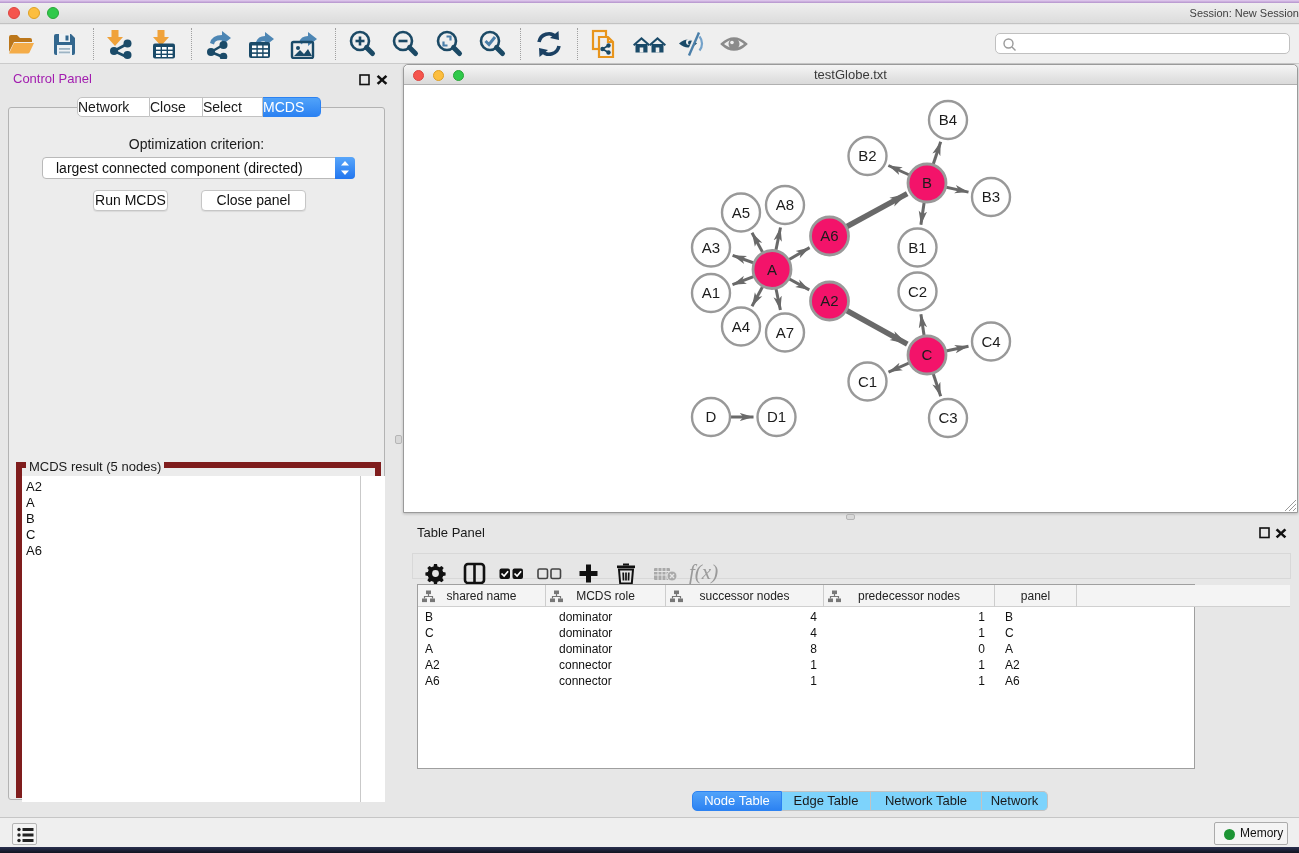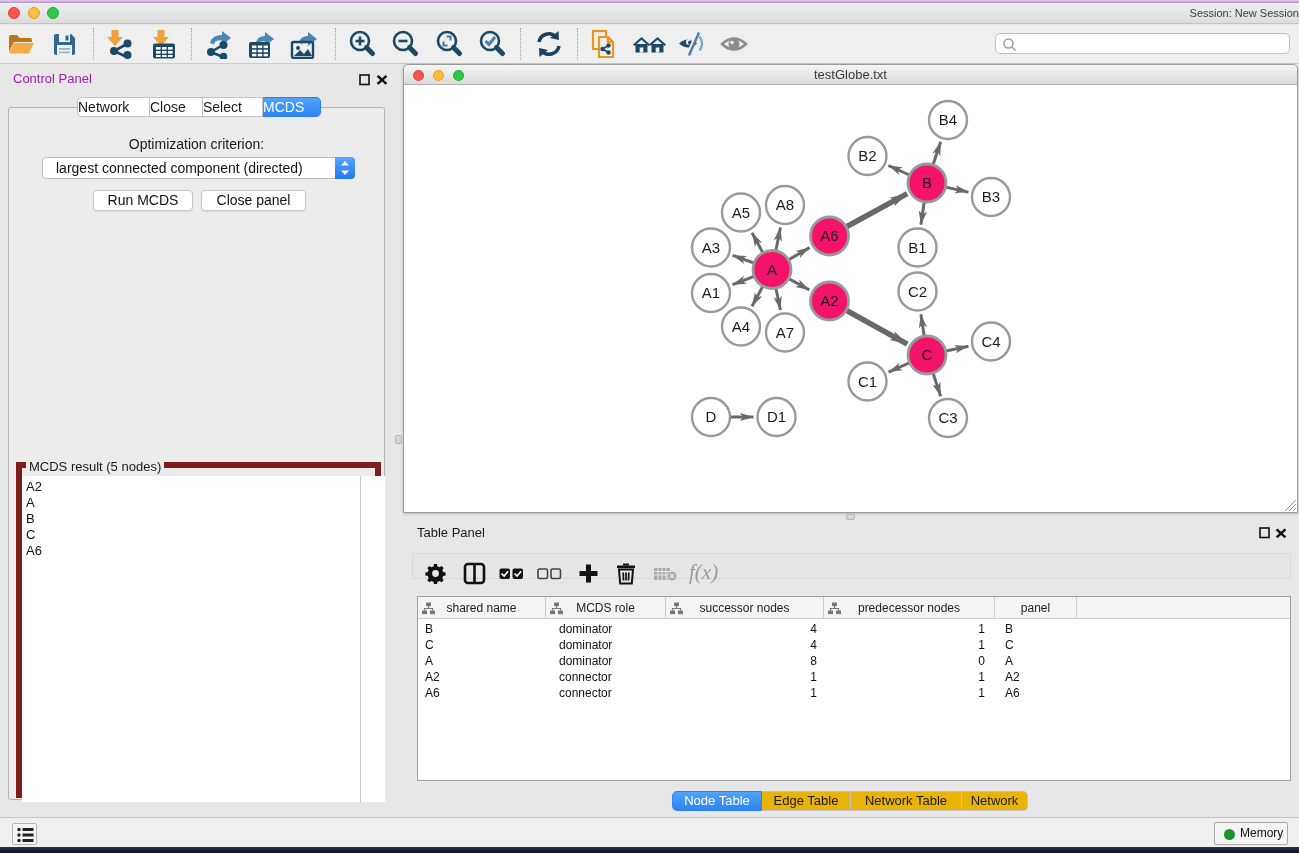--- a/index.html
+++ b/index.html
@@ -29,26 +29,26 @@
 .grplegend{position:absolute;left:4px;top:-9px;background:#ececec;font-size:13px;color:#1a1a1a;padding:0 3px}
 .lst{position:absolute;left:0px;top:8px;width:363px;height:326px;background:#fff;font-size:13px;color:#111;padding:3px 0 0 4px;line-height:16px}
 .lstsb{position:absolute;right:0;top:8px;width:15px;height:326px;background:#fff;border-left:1px solid #c9c9c9}
 
 .netwin{left:403px;top:64px;width:895px;height:449px;background:#fff;border:1px solid #9a9a9a;border-radius:5px 5px 0 0;box-shadow:0 1px 3px rgba(0,0,0,.2)}
 .nettitle{position:absolute;left:0;top:0;width:100%;height:20px;background:linear-gradient(#f5f5f5,#dadada);border-bottom:1px solid #b0b0b0;border-radius:5px 5px 0 0;text-align:center;font-size:13px;font-weight:normal;color:#3a3a3a;line-height:20px}
 .grip{background:#d8d8d8;border:1px solid #b5b5b5;border-radius:2px}
 
 .tpTitle{left:417px;top:525px;font-size:13px;color:#1a1a1a}
 .ttoolbar{left:412px;top:553px;width:879px;height:26px;background:#e6e6e6;border:1px solid #d8d8d8;border-radius:0}
-.dtable{left:417px;top:596px;width:874px;height:185px;background:#fff;border:1px solid #9f9f9f}
+.dtable{left:417px;top:584px;width:778px;height:185px;background:#fff;border:1px solid #9f9f9f}
 .thead{position:absolute;left:0;top:0;width:872px;height:22px;background:#f4f4f4;border-bottom:1px solid #d0d0d0;font-size:12px;color:#222}
 .thcell{position:absolute;top:0;height:22px;line-height:22px;text-align:center;border-right:1px solid #cdcdcd}
 .trow{position:absolute;font-size:12px;color:#111;height:16px;line-height:16px}
-.btabs{left:672px;top:791px;height:20px;display:flex}
-.btab{height:20px;border:1px solid #c2c2c2;border-left:none;background:#eab308;font-size:13px;color:#1a1a1a;text-align:center;line-height:18px}
+.btabs{left:692px;top:791px;height:20px;display:flex}
+.btab{height:20px;border:1px solid #c2c2c2;border-left:none;background:#7dd3fc;font-size:13px;color:#1a1a1a;text-align:center;line-height:18px}
 
 .statusbar{left:0;top:817px;width:1299px;height:30px;background:#efefef;border-top:1px solid #c6c6c6}
 .deskBot{left:0;top:847px;width:1299px;height:6px;background:linear-gradient(#2a3050,#10131f)}
 .membtn{position:absolute;left:1214px;top:822px;width:74px;height:23px;background:#f4f4f4;border:1px solid #ababab;border-radius:2px;font-size:12px;color:#111;line-height:21px;text-align:left;padding-left:25px}
 .listbtn{position:absolute;left:12px;top:823px;width:25px;height:22px;background:#f4f4f4;border:1px solid #b5b5b5;border-radius:2px}
 </style></head>
 <body>
 <div class="abs deskTop"></div>
 <div class="abs titlebar">Session: New Session</div>
 <div class="abs tl" style="left:8px;top:7px;background:#f5554d;border:1px solid #dd4440"></div>
@@ -244,21 +244,21 @@
 <div class="tab" style="width:60px">Select</div>
 <div class="tab sel" style="width:58px">MCDS</div>
 </div>
 <div class="abs optlab">Optimization criterion:</div>
 <div class="abs combo">largest connected component (directed)
 <div class="combobtn"><svg width="20" height="22" viewBox="0 0 20 22">
         <path d="M10,4 l4,4.5 h-8 z" fill="#fff"></path>
         <path d="M10,18 l-4,-4.5 h8 z" fill="#fff"></path>
       </svg></div>
 </div>
-<div class="abs btn" style="left:93px;top:190px;width:100px">Run MCDS</div>
+<div class="abs btn" style="left:93px;top:190px;width:75px">Run MCDS</div>
 <div class="abs btn" style="left:201px;top:190px;width:105px">Close panel</div>
 <div class="abs grpbox">
 <div class="grplegend">MCDS result (5 nodes)</div>
 <div class="lst">A2<br>A<br>B<br>C<br>A6</div>
 <div class="lstsb"></div>
 </div>
 <div class="abs netwin">
 <div class="nettitle">testGlobe.txt</div>
 <div class="abs tl" style="left:9px;top:5px;width:11px;height:11px;background:#f5554d;border:1px solid #dd4440"></div>
 <div class="abs tl" style="left:29px;top:5px;width:11px;height:11px;background:#fcbe3f;border:1px solid #dfa023"></div>

